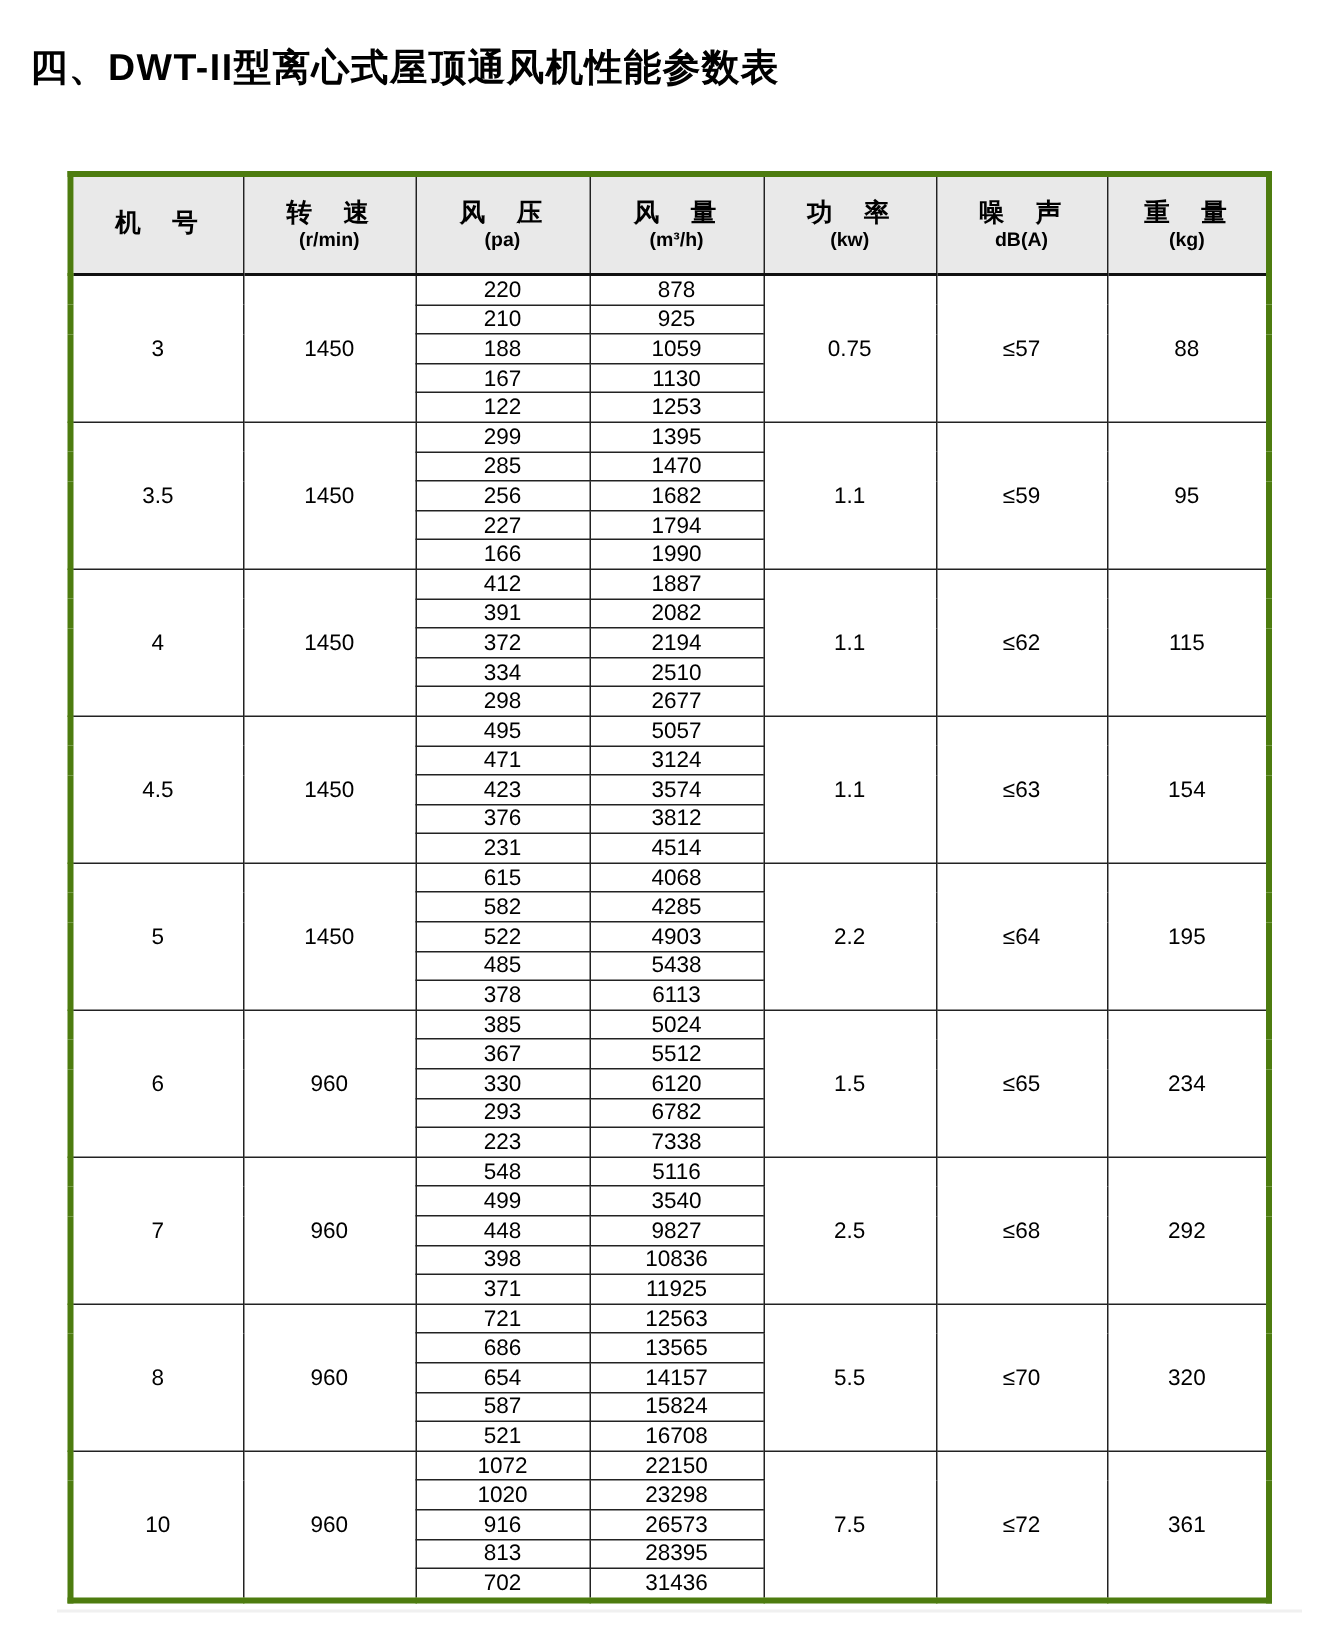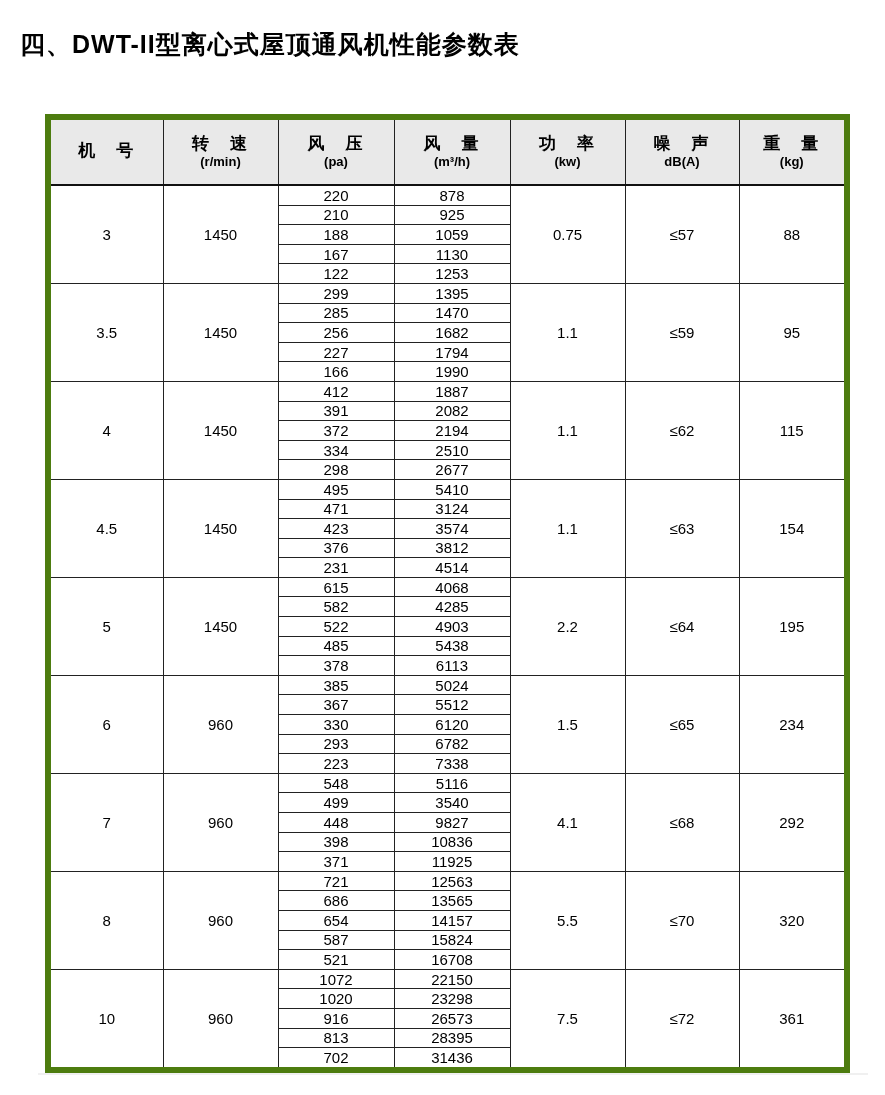--- a/index.html
+++ b/index.html
@@ -27,21 +27,21 @@
   }
   .table-wrap {
     position: absolute;
     left: 45px;
     top: 114px;
   }
   table.spec-table {
     border-collapse: collapse;
     table-layout: fixed;
     width: 799px;
-    border: 6px solid #4d7c0f;
+    border: 4px solid #4d7c0f;
     padding-left: 39px;
   }
   table.spec-table th,
   table.spec-table td {
     border: 1px solid #222;
     text-align: center;
     vertical-align: middle;
     padding: 0;
     overflow: hidden;
   }
@@ -226,21 +226,21 @@
           <td>2510</td>
         </tr>
         <tr>
           <td>298</td>
           <td>2677</td>
         </tr>
         <tr class="group-start">
           <td rowspan="5">4.5</td>
           <td rowspan="5">1450</td>
           <td>495</td>
-          <td>5410</td>
+          <td>5057</td>
           <td rowspan="5">1.1</td>
           <td rowspan="5">≤63</td>
           <td rowspan="5">154</td>
         </tr>
         <tr>
           <td>471</td>
           <td>3124</td>
         </tr>
         <tr>
           <td>423</td>
@@ -302,21 +302,21 @@
         </tr>
         <tr>
           <td>223</td>
           <td>7338</td>
         </tr>
         <tr class="group-start">
           <td rowspan="5">7</td>
           <td rowspan="5">960</td>
           <td>548</td>
           <td>5116</td>
-          <td rowspan="5">4.1</td>
+          <td rowspan="5">2.5</td>
           <td rowspan="5">≤68</td>
           <td rowspan="5">292</td>
         </tr>
         <tr>
           <td>499</td>
           <td>3540</td>
         </tr>
         <tr>
           <td>448</td>
           <td>9827</td>

